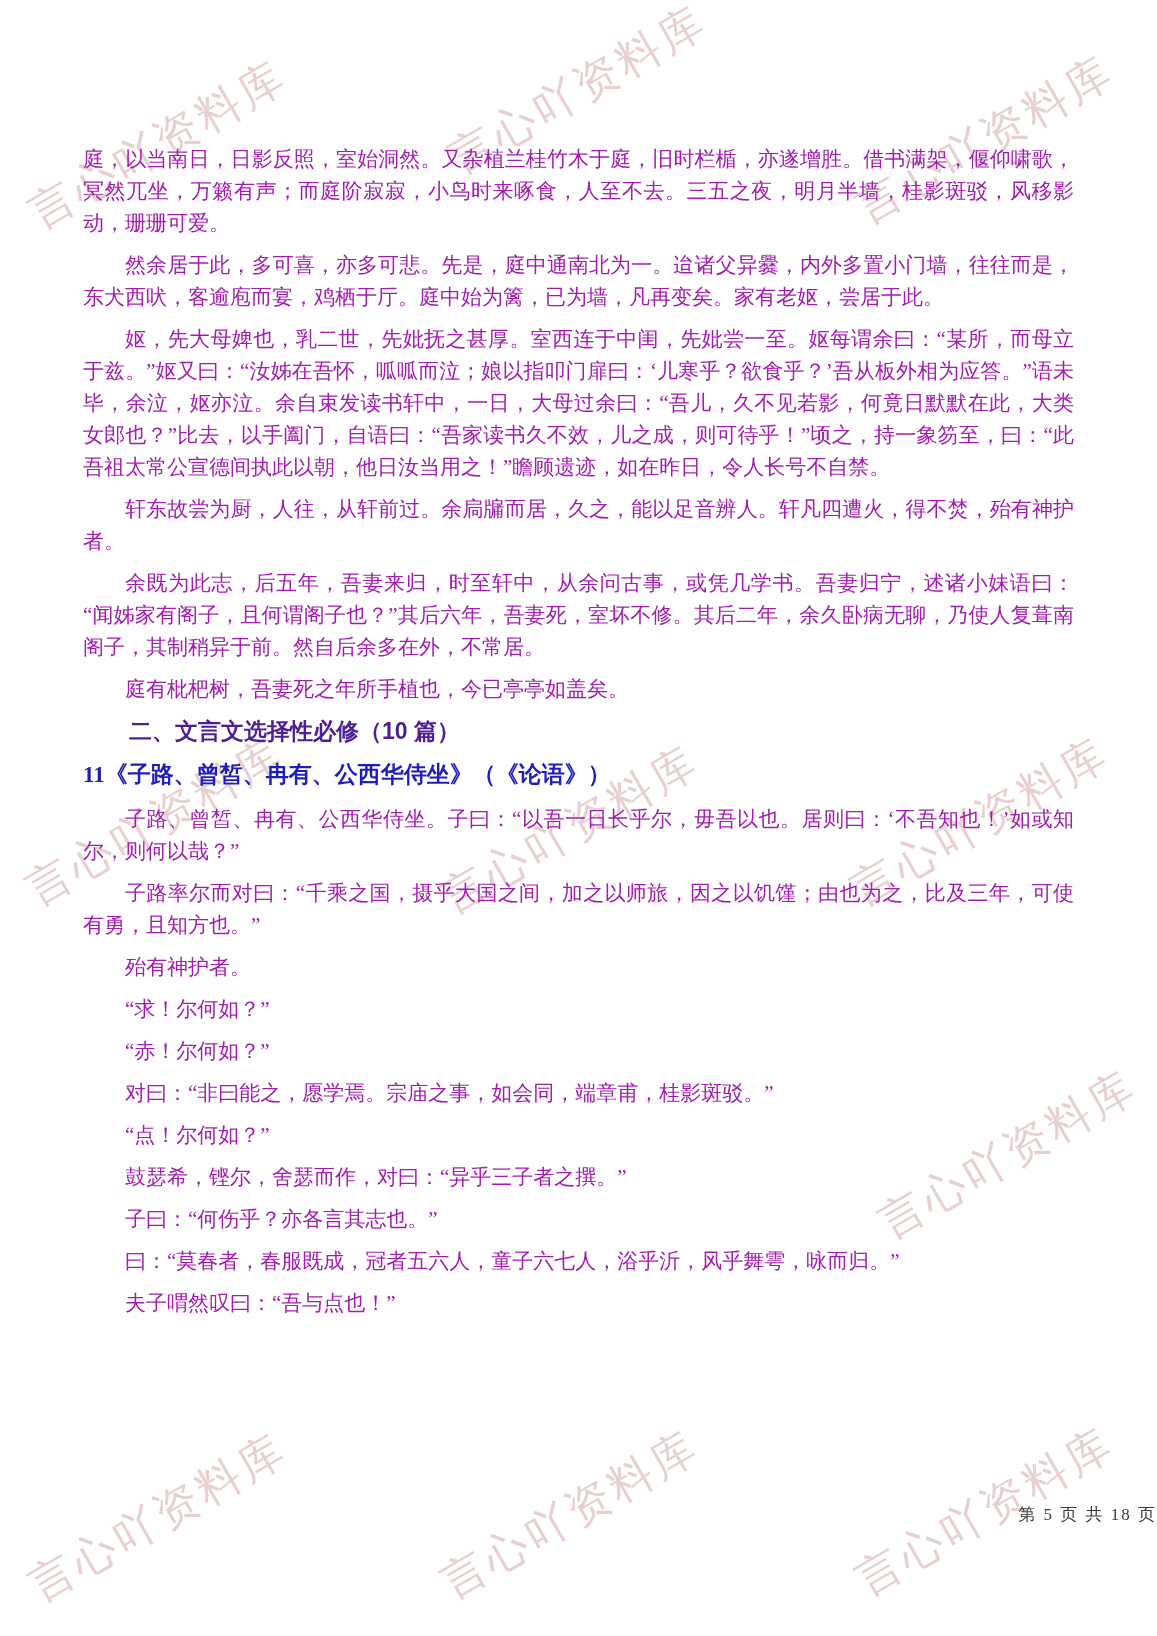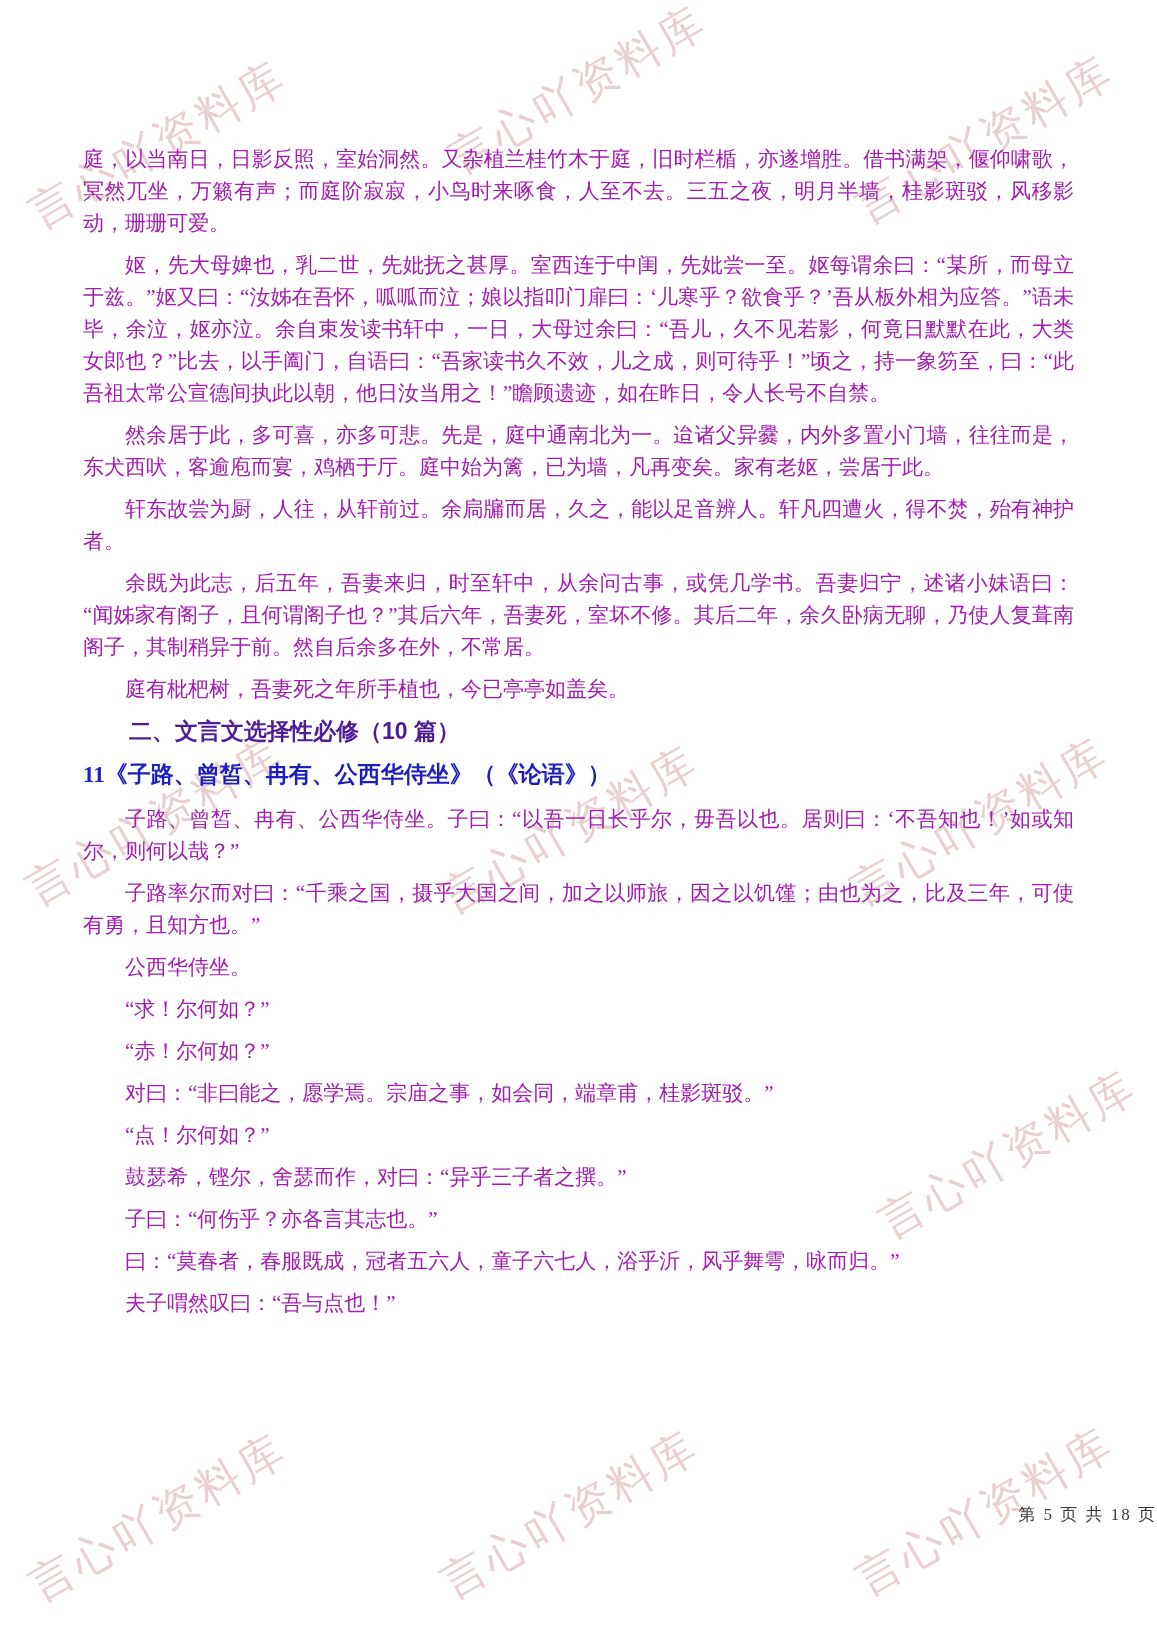--- a/index.html
+++ b/index.html
@@ -76,30 +76,30 @@
     <div class="wm" style="left:570px;top:830px;">言心吖资料库</div>
     <div class="wm" style="left:980px;top:822px;">言心吖资料库</div>
     <div class="wm" style="left:1008px;top:1155px;">言心吖资料库</div>
     <div class="wm" style="left:158px;top:1518px;">言心吖资料库</div>
     <div class="wm" style="left:570px;top:1515px;">言心吖资料库</div>
     <div class="wm" style="left:985px;top:1512px;">言心吖资料库</div>
   </div>
 
   <div class="doc">
     <p class="noindent">庭，以当南日，日影反照，室始洞然。又杂植兰桂竹木于庭，旧时栏楯，亦遂增胜。借书满架，偃仰啸歌，冥然兀坐，万籁有声；而庭阶寂寂，小鸟时来啄食，人至不去。三五之夜，明月半墙，桂影斑驳，风移影动，珊珊可爱。</p>
+    <p>然余居于此，多可喜，亦多可悲。先是，庭中通南北为一。迨诸父异爨，内外多置小门墙，往往而是，东犬西吠，客逾庖而宴，鸡栖于厅。庭中始为篱，已为墙，凡再变矣。家有老妪，尝居于此。</p>
     <p>妪，先大母婢也，乳二世，先妣抚之甚厚。室西连于中闺，先妣尝一至。妪每谓余曰：“某所，而母立于兹。”妪又曰：“汝姊在吾怀，呱呱而泣；娘以指叩门扉曰：‘儿寒乎？欲食乎？’吾从板外相为应答。”语未毕，余泣，妪亦泣。余自束发读书轩中，一日，大母过余曰：“吾儿，久不见若影，何竟日默默在此，大类女郎也？”比去，以手阖门，自语曰：“吾家读书久不效，儿之成，则可待乎！”顷之，持一象笏至，曰：“此吾祖太常公宣德间执此以朝，他日汝当用之！”瞻顾遗迹，如在昨日，令人长号不自禁。</p>
-    <p>然余居于此，多可喜，亦多可悲。先是，庭中通南北为一。迨诸父异爨，内外多置小门墙，往往而是，东犬西吠，客逾庖而宴，鸡栖于厅。庭中始为篱，已为墙，凡再变矣。家有老妪，尝居于此。</p>
     <p>轩东故尝为厨，人往，从轩前过。余扃牖而居，久之，能以足音辨人。轩凡四遭火，得不焚，殆有神护者。</p>
     <p>余既为此志，后五年，吾妻来归，时至轩中，从余问古事，或凭几学书。吾妻归宁，述诸小妹语曰：“闻姊家有阁子，且何谓阁子也？”其后六年，吾妻死，室坏不修。其后二年，余久卧病无聊，乃使人复葺南阁子，其制稍异于前。然自后余多在外，不常居。</p>
     <p>庭有枇杷树，吾妻死之年所手植也，今已亭亭如盖矣。</p>
     <p class="heading-red">二、文言文选择性必修（10 篇）</p>
     <p class="title-blue">11《子路、曾皙、冉有、公西华侍坐》（《论语》）</p>
     <p>子路、曾皙、冉有、公西华侍坐。子曰：“以吾一日长乎尔，毋吾以也。居则曰：‘不吾知也！’如或知尔，则何以哉？”</p>
     <p>子路率尔而对曰：“千乘之国，摄乎大国之间，加之以师旅，因之以饥馑；由也为之，比及三年，可使有勇，且知方也。”</p>
-    <p>公西华侍坐。</p>
+    <p>殆有神护者。</p>
     <p>“求！尔何如？”</p>
     <p>“赤！尔何如？”</p>
     <p>对曰：“非曰能之，愿学焉。宗庙之事，如会同，端章甫，桂影斑驳。”</p>
     <p>“点！尔何如？”</p>
     <p>鼓瑟希，铿尔，舍瑟而作，对曰：“异乎三子者之撰。”</p>
     <p>子曰：“何伤乎？亦各言其志也。”</p>
     <p>曰：“莫春者，春服既成，冠者五六人，童子六七人，浴乎沂，风乎舞雩，咏而归。”</p>
     <p>夫子喟然叹曰：“吾与点也！”</p>
   </div>
 

